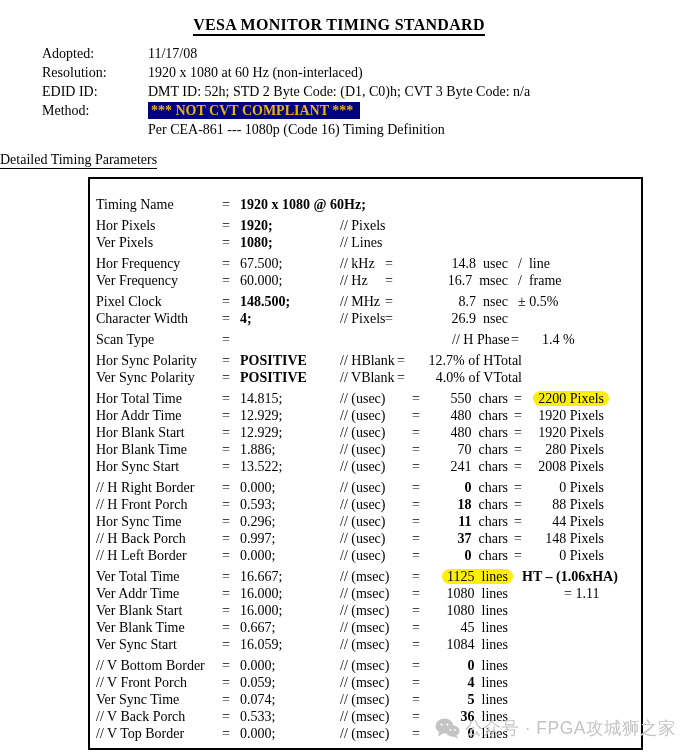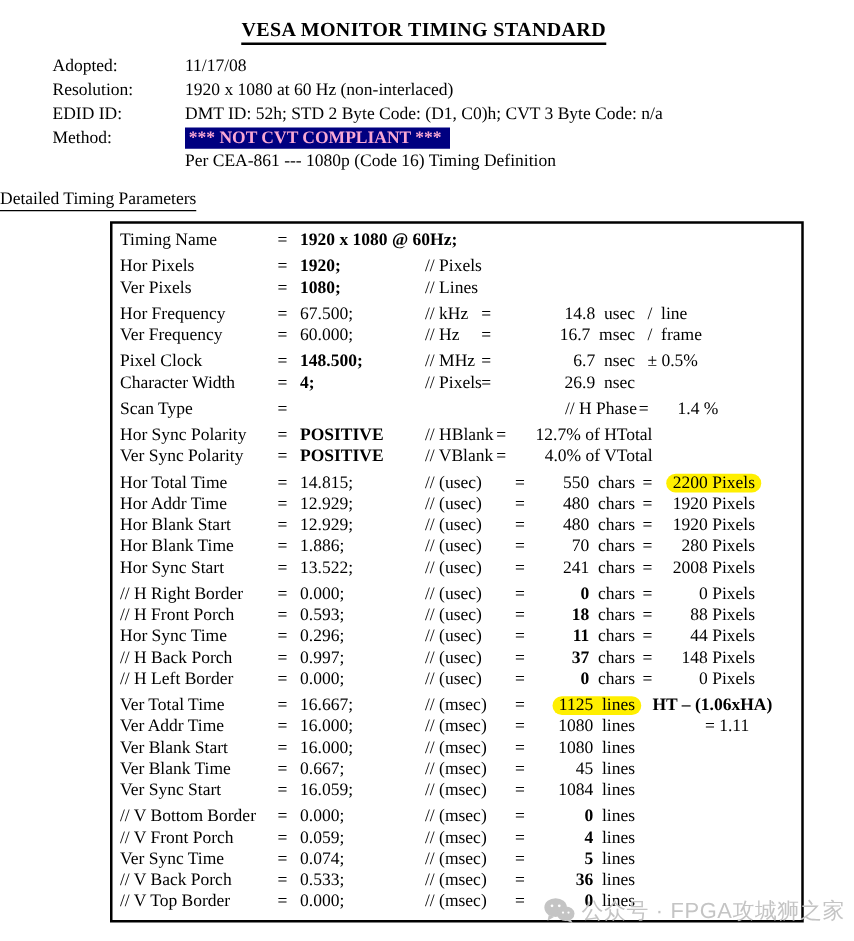--- a/index.html
+++ b/index.html
@@ -6,29 +6,29 @@
   body{width:683px;height:753px;font-family:"Liberation Serif",serif;color:#000;}
   .page{position:relative;width:678px;height:753px;overflow:hidden;background:#fff;}
 
   .title{position:absolute;top:16px;left:0;width:100%;text-align:center;
          font-size:16px;font-weight:bold;letter-spacing:.3px;}
   .title .u{border-bottom:2px solid #000;padding-bottom:1px;}
 
   .info{position:absolute;left:42px;top:44px;font-size:14px;}
   .info-row{height:19px;line-height:19px;white-space:nowrap;}
   .info-label{display:inline-block;width:106px;}
-  .navy{background:var(--navy,#000080);color:#f9a8d4;font-weight:bold;padding:1px 7px 1px 3px;}
+  .navy{background:var(--navy,#000080);color:#eab308;font-weight:bold;padding:1px 7px 1px 3px;}
 
   .subtitle{position:absolute;top:152px;left:0;width:100%;text-align:left;font-size:14px;}
   .subtitle .u{border-bottom:1px solid #000;padding-bottom:1px;}
 
   .ttable{position:absolute;left:88px;top:177px;width:551px;border:2px solid #000;
           padding-top:5px;padding-bottom:6px;font-size:14px;background:#fff;}
   .tgroup{margin-top:4px;}
-  .tgroup:first-child{margin-top:0;}
+  .tgroup:first-child{margin-top:12px;}
   .trow{position:relative;height:17px;line-height:17px;}
   .cell{position:absolute;top:0;white-space:pre;}
   .b{font-weight:bold;}
   .c-label{left:6px;}
   .c-eq1{left:132px;}
   .c-value{left:150px;}
   .c-comment{left:250px;}
   .c-eq2{left:322px;}
   .v2 .c-eq2{left:295px;}
   .v3 .c-eq2{left:307px;}
@@ -122,21 +122,21 @@
           <span class="cell c-extra">/  frame</span>
         </div>
       </div>
       <div class="tgroup v2">
         <div class="trow">
           <span class="cell c-label">Pixel Clock</span>
           <span class="cell c-eq1">=</span>
           <span class="cell c-value b">148.500;</span>
           <span class="cell c-comment">// MHz</span>
           <span class="cell c-eq2">=</span>
-          <span class="cell c-numunit"><span>6.7</span>  nsec</span>
+          <span class="cell c-numunit"><span>8.7</span>  nsec</span>
           <span class="cell c-extra">± 0.5%</span>
         </div>
         <div class="trow">
           <span class="cell c-label">Character Width</span>
           <span class="cell c-eq1">=</span>
           <span class="cell c-value b">4;</span>
           <span class="cell c-comment">// Pixels</span>
           <span class="cell c-eq2">=</span>
           <span class="cell c-numunit"><span>26.9</span>  nsec</span>
         </div>

